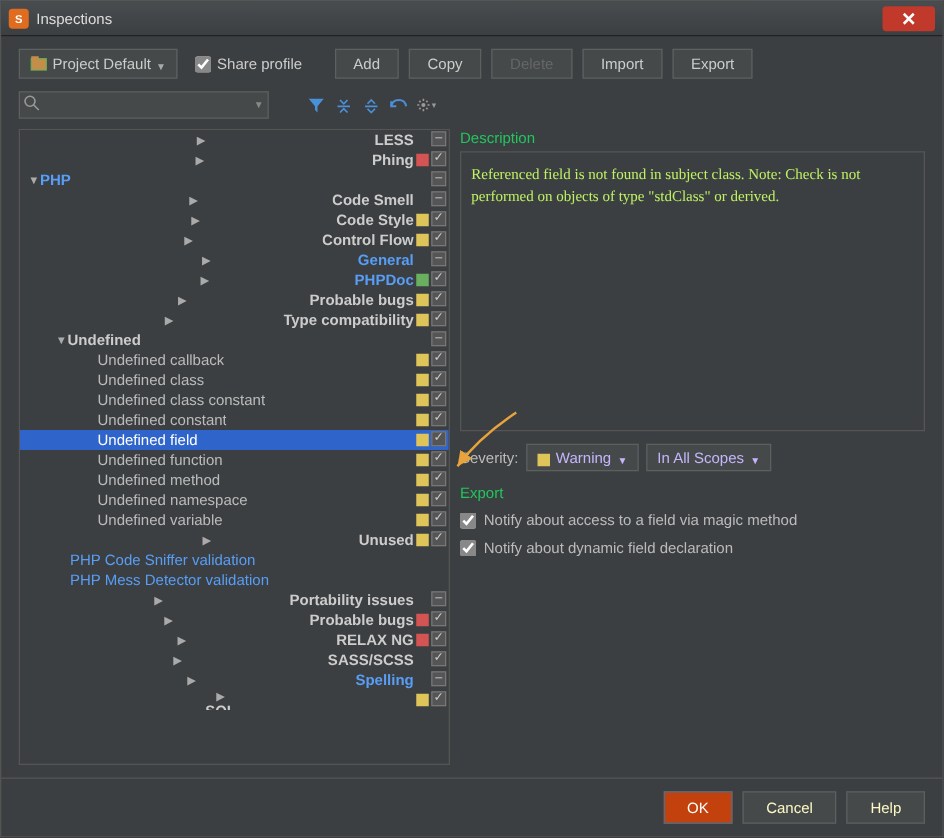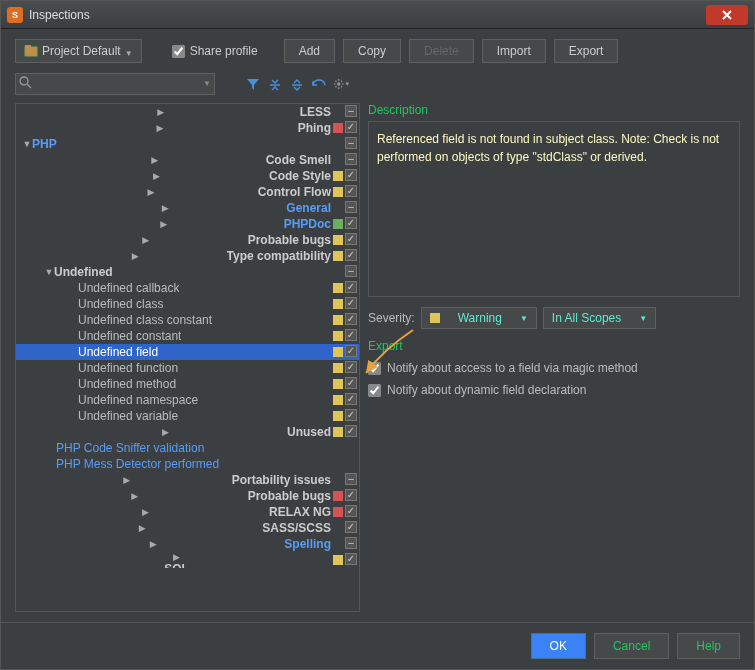--- a/index.html
+++ b/index.html
@@ -8,21 +8,21 @@
 .window { width: 755px; height: 670px; background: #3c3f41; border: 1px solid #555; display: flex; flex-direction: column; }
 
 .titlebar { height: 28px; background: linear-gradient(#4a4d4f,#3c3f41); display: flex; align-items: center; padding: 0 6px; border-bottom: 1px solid #222; }
 .titlebar .icon-app { width: 16px; height: 16px; background: #e06c1f; border-radius: 3px; margin-right: 6px; display:flex;align-items:center;justify-content:center;font-size:9px;color:#fff;font-weight:bold;}
 .titlebar .title { flex: 1; color: #ddd; }
 .titlebar .close { width: 42px; height: 20px; background: #c0392b; border-radius: 3px; display: flex; align-items: center; justify-content: center; color:#fff; font-weight:bold; }
 
 .toolbar { padding: 10px 14px; display: flex; align-items: center; gap: 8px; }
 .dropdown-btn { display:flex; align-items:flex-end; gap:4px; border: 1px solid #5e6060; padding: 4px 8px; background:#45494a; color:#ccc; cursor:pointer; }
 .dropdown-btn .caret { font-size: 8px; color:#aaa; }
-.chk { display:flex; align-items:center; gap:5px; margin-left:22px; color:#ccc; }
+.chk { display:flex; align-items:center; gap:5px; margin-left:6px; color:#ccc; }
 .chk input { width:13px;height:13px;accent-color:#888;}
 .tbtn { border:1px solid #5e6060; background:#45494a; padding:4px 14px; color:#ccc; cursor:pointer; }
 .tbtn.disabled { color:#666; }
 
 .search-row { padding: 0 14px 8px; display:flex; align-items:center; gap:6px;}
 .search-box { position:relative; width:200px; }
 .search-input { width:100%; background:#45494a; border:1px solid #5e6060; padding:3px 18px 3px 20px; color:#ccc; }
 .search-icon { position:absolute; left:4px; top:3px; width:13px;height:13px; }
 .search-caret { position:absolute; right:4px; top:6px; font-size:8px; color:#888;}
 .mini-icon { width:16px;height:16px; display:inline-flex; align-items:center; justify-content:center; }
@@ -44,30 +44,30 @@
 .sev-sq { width:10px;height:10px; position:absolute; right:16px; top:3px; }
 .sev-red { background:#d35452; }
 .sev-yellow { background:#dfc45a; }
 .sev-green { background:#6aaf5f; }
 .chk-col { position:absolute; right:2px; top:1px; width:12px;height:12px; border:1px solid #777; background:#555; display:flex;align-items:center;justify-content:center; }
 .chk-col.on::after { content:"✓"; font-size:10px; color:#ccc; line-height:10px;}
 .chk-col.mixed::after { content:"–"; font-size:10px; color:#ccc; line-height:8px;}
 
 .right { flex:1; display:flex; flex-direction:column; gap:10px; }
 .section-label { color:#22c55e; margin-bottom:4px;}
-.desc-box { border:1px solid #555; background:#3c3f41; padding:8px; color:#fef9c3; height:176px; line-height:1.5;}
+.desc-box { border:1px solid #555; background:#3c3f41; padding:8px; color:#bef264; height:224px; line-height:1.5;font-family:Liberation Serif, serif;}
 .sev-row { display:flex; align-items:center; gap:6px; }
-.sev-pill { border:1px solid #5e6060; background:#45494a; padding:3px 8px; display:flex; align-items:center; gap:18px; color:#5eead4;}
+.sev-pill { border:1px solid #5e6060; background:#45494a; padding:3px 8px; display:flex; align-items:flex-end; gap:5px; color:#c4b5fd;}
 .sev-sq-inline { width:10px;height:10px; background:#dfc45a; display:inline-block;}
 .opt-chk { display:flex; align-items:center; gap:6px; margin-top:8px; color:#bbb;}
 .opt-chk input {accent-color:#888;}
 
 .footer { padding:10px 14px; display:flex; justify-content:flex-end; gap:8px; border-top:1px solid #555;}
-.fbtn { border:1px solid #5e6060; background:#45494a; padding:5px 18px; color:#22c55e; cursor:pointer;}
-.fbtn.primary { background:#3b82f6; border-color:#4a708b; color:#fff;}
+.fbtn { border:1px solid #5e6060; background:#45494a; padding:5px 18px; color:#fef9c3; cursor:pointer;}
+.fbtn.primary { background:#c2410c; border-color:#4a708b; color:#fff;}
 
 .annot-arrow { position:absolute; left:358px; top:325px; width:60px; height:60px; pointer-events:none; z-index:50;}
 
 .proj-icon { width:14px;height:14px;display:inline-flex;align-items:center;justify-content:center;}
 </style>
 </head>
 <body>
 
 <div class="window">
 
@@ -267,21 +267,21 @@
           <div class="tree-row" style="padding-left: 28px;">
             <span class="arrow right"></span>
             <span class="tree-label bold">Unused</span>
             <span class="sev-sq sev-yellow"></span>
             <span class="chk-col on"></span>
           </div>
           <div class="tree-row" style="padding-left: 40px;">
             <span class="tree-label blue-nb">PHP Code Sniffer validation</span>
           </div>
           <div class="tree-row" style="padding-left: 40px;">
-            <span class="tree-label blue-nb">PHP Mess Detector performed</span>
+            <span class="tree-label blue-nb">PHP Mess Detector validation</span>
           </div>
           <div class="tree-row" style="padding-left: 6px;">
             <span class="arrow right"></span>
             <span class="tree-label bold">Portability issues</span>
             <span class="chk-col mixed"></span>
           </div>
           <div class="tree-row" style="padding-left: 6px;">
             <span class="arrow right"></span>
             <span class="tree-label bold">Probable bugs</span>
             <span class="sev-sq sev-red"></span>

